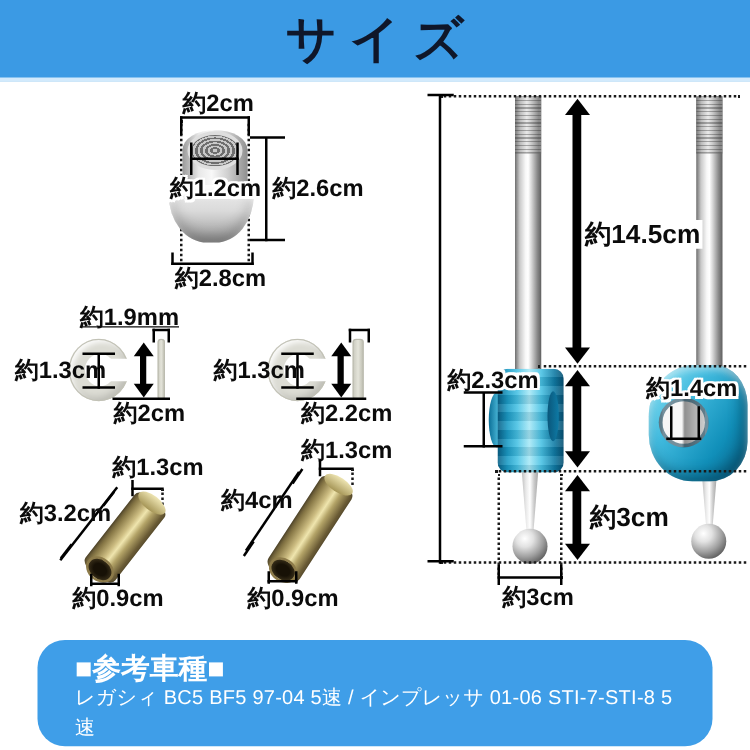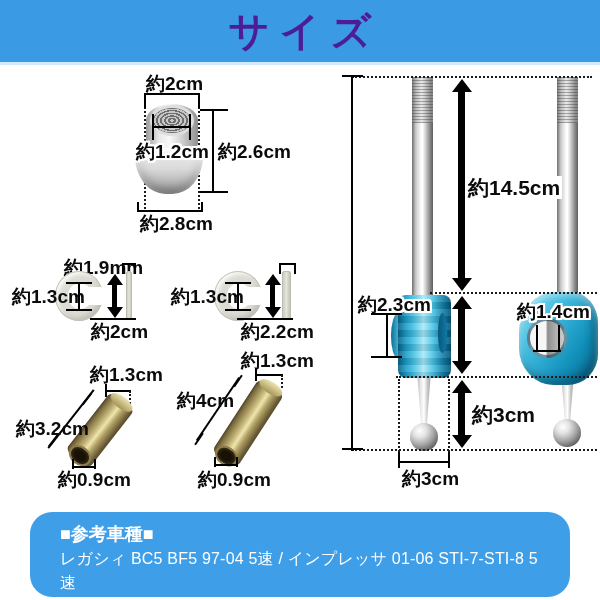--- a/index.html
+++ b/index.html
@@ -6,21 +6,21 @@
     --header-blue:#3b9ae4;
     --footer-blue:#3f9ee8;
     --housing-cyan:#2fadd6;
   }
   html,body{margin:0;padding:0;background:#fff;}
   .canvas{position:relative;width:600px;height:600px;background:#fff;overflow:hidden;
           font-family:"Liberation Sans","DejaVu Sans",sans-serif;}
   
   .hdr{position:absolute;left:0;top:0;width:600px;height:62px;background:var(--header-blue);
        border-bottom:3px solid #d2eafc;display:flex;align-items:center;justify-content:center;}
-  .hdr-title{color:#4c1d95;font-size:40px;font-weight:700;letter-spacing:10px;padding-left:10px;}
+  .hdr-title{color:#0f172a;font-size:40px;font-weight:700;letter-spacing:10px;padding-left:10px;}
   
   .abs{position:absolute;}
   .hl{position:absolute;background:#000;height:2px;}
   .vl{position:absolute;background:#000;width:2px;}
   .dot-h{position:absolute;height:0;border-top:2px dotted #1a1a1a;}
   .dot-v{position:absolute;width:0;border-left:2px dotted #1a1a1a;}
   .dim{position:absolute;font-weight:700;font-size:19px;line-height:1;color:#0b0b0b;white-space:nowrap;}
   .dim.big{font-size:21px;}
   .wbg{background:#fff;padding:1px 2px;}
   .outline{text-shadow:-2px -2px 0 #fff,2px -2px 0 #fff,-2px 2px 0 #fff,2px 2px 0 #fff,
@@ -69,21 +69,21 @@
   .nut-dome{border-radius:12px 12px 34px 34px / 9px 9px 42px 42px;
         background:linear-gradient(180deg,#efefef 0%,#dadada 45%,#b5b5b5 78%,#949494 100%);
         box-shadow:inset 0 6px 8px rgba(255,255,255,.9),inset 0 -7px 10px rgba(0,0,0,.22);}
   .hole-r{border-radius:50%;box-sizing:border-box;border:3px solid rgba(8,59,82,.55);
         background:linear-gradient(90deg,#f6f6f6 0 46%,#8f8f8f 52%,#cfcfcf);}
   .hub{border-radius:50%;background:linear-gradient(90deg,#0b6f97,#54c3e2 70%,#7fd5ec);}
   .slot{border-radius:50%;background:linear-gradient(90deg,#0a567a,#0e7aa5);}
   
   .footer{position:absolute;left:30px;top:512px;width:540px;height:85px;border-radius:22px;
         background:var(--footer-blue);color:#fff;box-sizing:border-box;padding:9px 20px 0 30px;}
-  .footer .hd{font-size:18px;font-weight:700;line-height:26px;}
+  .footer .hd{font-size:23px;font-weight:700;line-height:26px;}
   .footer .ln{font-size:16px;font-weight:500;line-height:24px;letter-spacing:.2px;}
 </style>
 </head>
 <body>
 
 <div class="canvas">
 
   <div class="hdr">
     <span class="hdr-title">サイズ</span>
   </div>
@@ -107,21 +107,21 @@
   <div class="vl" style="left:212px;top:110px;height:83px;"></div>
   <div class="hl" style="left:200px;top:109px;width:28px;"></div>
   <div class="hl" style="left:200px;top:191px;width:28px;"></div>
   <div class="dim" style="left:218px;top:142px;">約2.6cm</div>
 
   <div class="hl" style="left:137px;top:210px;width:66px;"></div>
   <div class="vl" style="left:137px;top:202px;height:10px;"></div>
   <div class="vl" style="left:201px;top:202px;height:10px;"></div>
   <div class="dim" style="left:140px;top:214px;">約2.8cm</div>
 
-  <div class="dim" style="left:64px;top:258px;">約1.9mm</div>
+  <div class="dim" style="left:64px;top:245px;text-decoration:underline;">約1.9mm</div>
   <div class="cap" style="left:122px;top:263px;width:10px;height:9px;"></div>
   <div class="abs ring" style="left:55px;top:271px;width:48px;height:50px;"></div>
   <div class="abs ring-hole" style="left:68px;top:283px;width:24px;height:26px;"></div>
   <div class="abs" style="left:86px;top:287px;width:18px;height:18px;background:#fff;"></div>
   <div class="vl" style="left:78px;top:283px;height:28px;"></div>
   <div class="hl" style="left:66px;top:282px;width:26px;"></div>
   <div class="hl" style="left:66px;top:309px;width:26px;"></div>
   <div class="dim" style="left:12px;top:287px;">約1.3cm</div>
   <div class="varrow sm" style="left:106px;top:274px;width:17px;height:44px;">
       <i class="shaft"></i>
@@ -149,21 +149,21 @@
   <div class="hl" style="left:105px;top:390px;width:26px;"></div>
   <div class="vl" style="left:105px;top:384px;height:13px;"></div>
   <div class="dot-v" style="left:129px;top:391px;height:13px;"></div>
   <div class="abs tube" style="left:85px;top:391px;width:30px;height:78px;transform:rotate(38deg);">
     <div class="tube-top"></div>
     <div class="tube-hole"></div>
   </div>
   <div class="hl" style="left:34px;top:418px;width:74px;transform:rotate(-52deg);"></div>
   <div class="vl" style="left:86px;top:392px;height:14px;transform:rotate(38deg);"></div>
   <div class="vl" style="left:52px;top:434px;height:14px;transform:rotate(38deg);"></div>
-  <div class="dim" style="left:16px;top:419px;">約3.2cm</div>
+  <div class="dim" style="left:16px;top:402px;">約3.2cm</div>
   <div class="hl" style="left:72px;top:466px;width:24px;"></div>
   <div class="vl" style="left:72px;top:459px;height:10px;"></div>
   <div class="vl" style="left:94px;top:459px;height:10px;"></div>
   <div class="dim" style="left:58px;top:470px;">約0.9cm</div>
 
   <div class="dim" style="left:241px;top:351px;">約1.3cm</div>
   <div class="hl" style="left:255px;top:374px;width:28px;"></div>
   <div class="vl" style="left:255px;top:368px;height:13px;"></div>
   <div class="dot-v" style="left:281px;top:375px;height:13px;"></div>
   <div class="abs tube" style="left:233px;top:377px;width:30px;height:92px;transform:rotate(33deg);">

